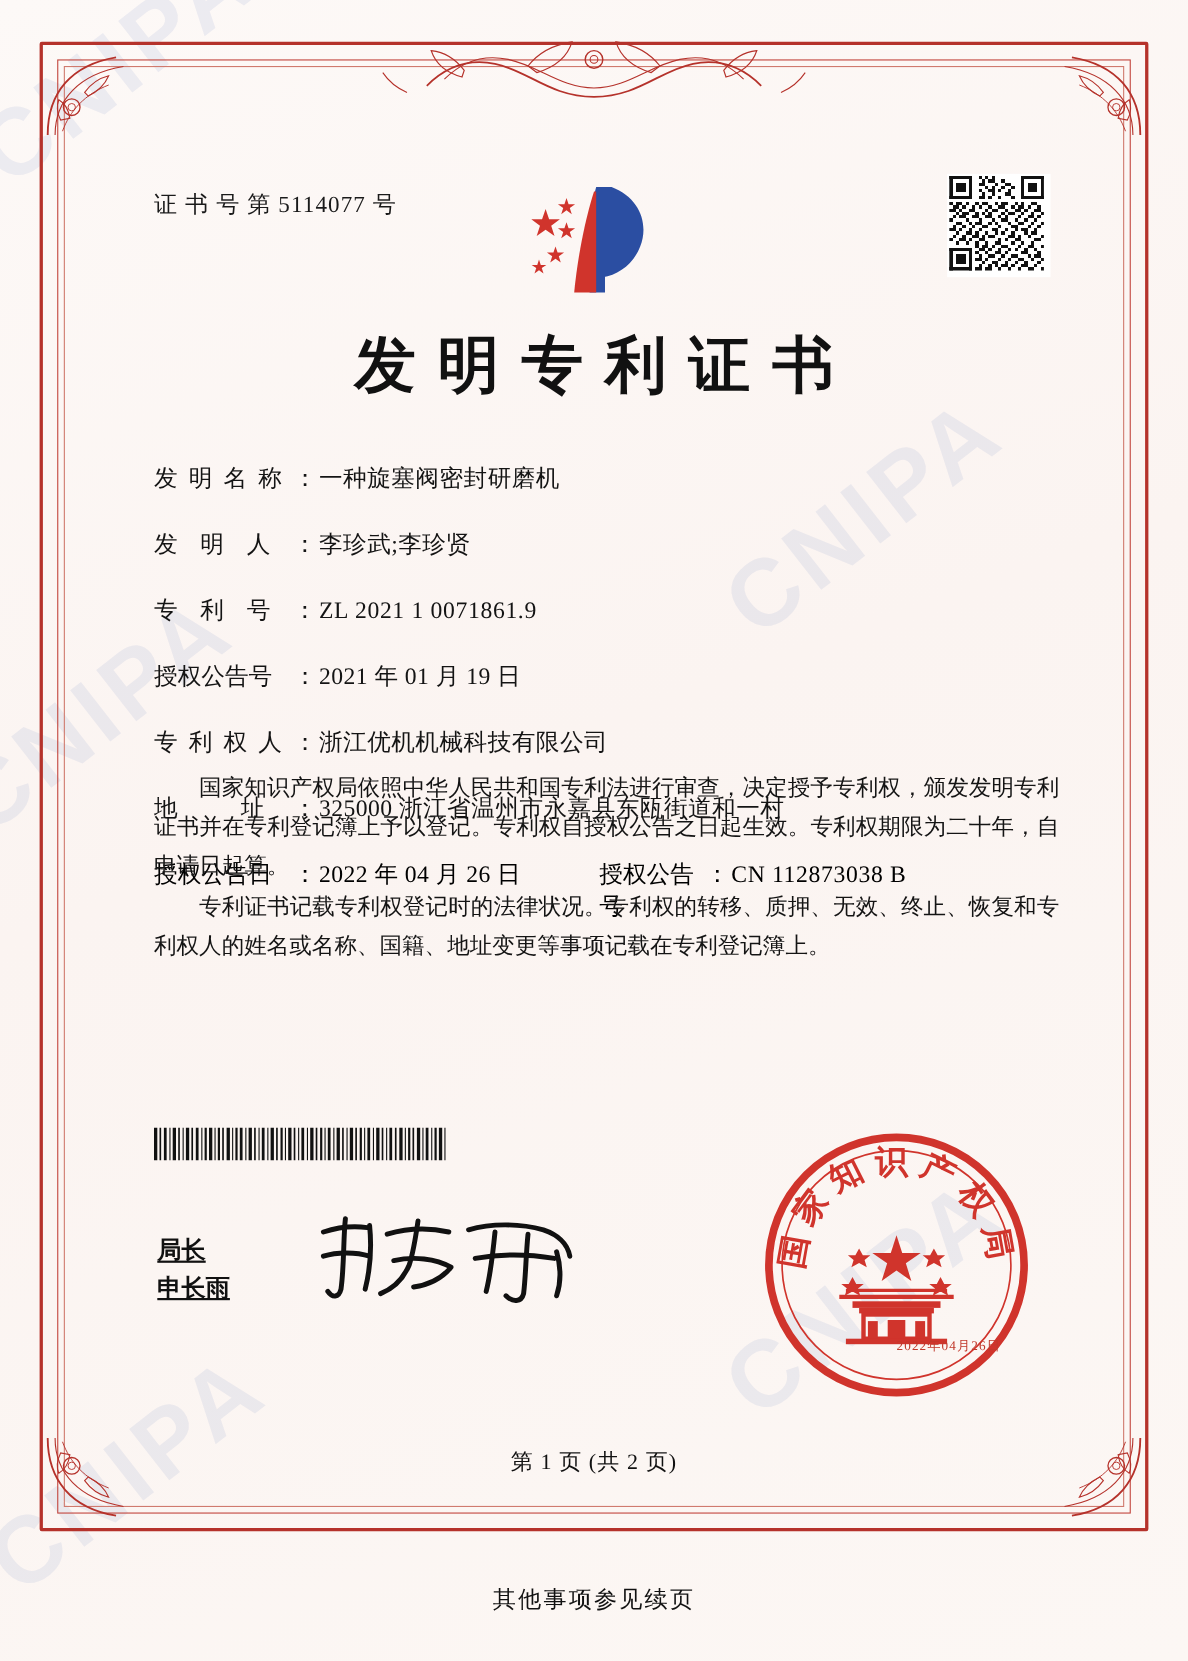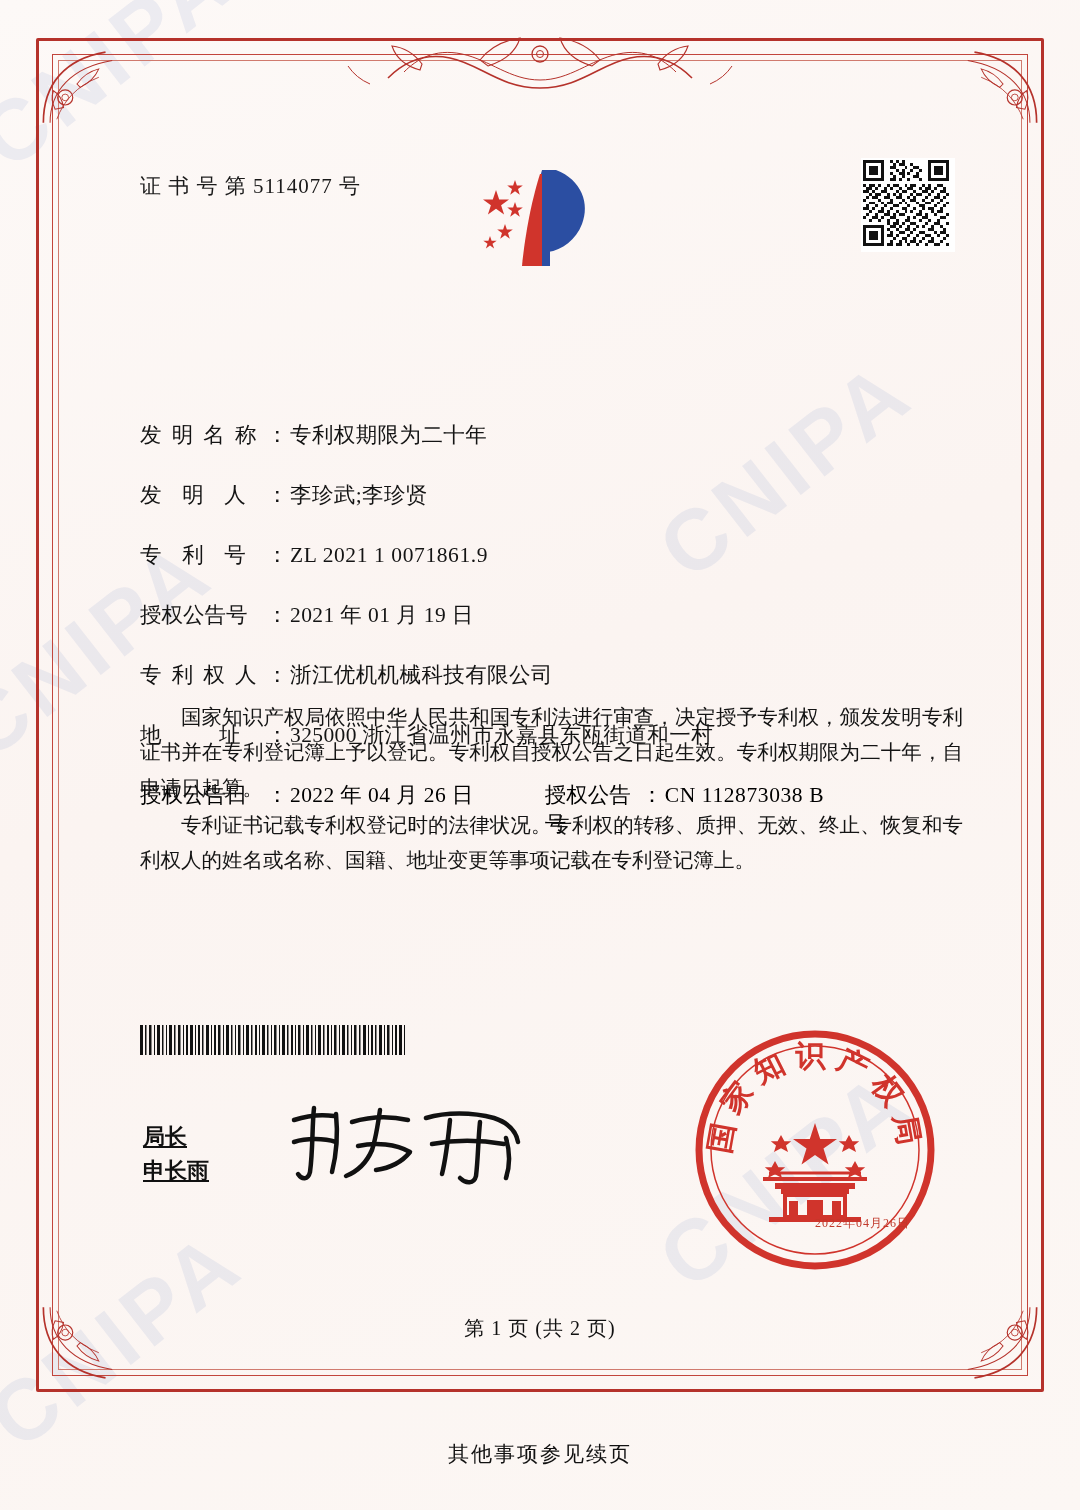--- a/index.html
+++ b/index.html
@@ -551,32 +551,33 @@
         <g fill="#d0342c">
           <polygon points="26,28 29.2,37.4 39,37.4 31.1,43.2 34.1,52.6 26,46.8 17.9,52.6 20.9,43.2 13,37.4 22.8,37.4"></polygon>
           <polygon points="45,18 46.9,23.6 52.8,23.6 48,27 49.8,32.7 45,29.2 40.2,32.7 42,27 37.2,23.6 43.1,23.6"></polygon>
           <polygon points="45,40 46.9,45.6 52.8,45.6 48,49 49.8,54.7 45,51.2 40.2,54.7 42,49 37.2,45.6 43.1,45.6"></polygon>
           <polygon points="35,62 36.9,67.6 42.8,67.6 38,71 39.8,76.7 35,73.2 30.2,76.7 32,71 27.2,67.6 33.1,67.6"></polygon>
           <polygon points="20,74 21.6,78.8 26.7,78.8 22.5,81.7 24.1,86.6 20,83.6 15.9,86.6 17.5,81.7 13.3,78.8 18.4,78.8"></polygon>
         </g>
       </svg>
     </div>
 
+    <div class="doc-title">发明专利证书</div>
 
     <div class="fields">
 
       <div class="field-row">
         <div class="field-label">
           <span>发</span>
             <span>明</span>
             <span>名</span>
             <span>称</span>
             <span class="field-colon">：</span>
         </div>
-        <div class="field-value">专利权期限为二十年</div>
+        <div class="field-value">一种旋塞阀密封研磨机</div>
       </div>
 
       <div class="field-row">
         <div class="field-label">
           <span>发</span>
             <span>明</span>
             <span>人</span>
             <span class="field-colon">：</span>
         </div>
         <div class="field-value">李珍武;李珍贤</div>

